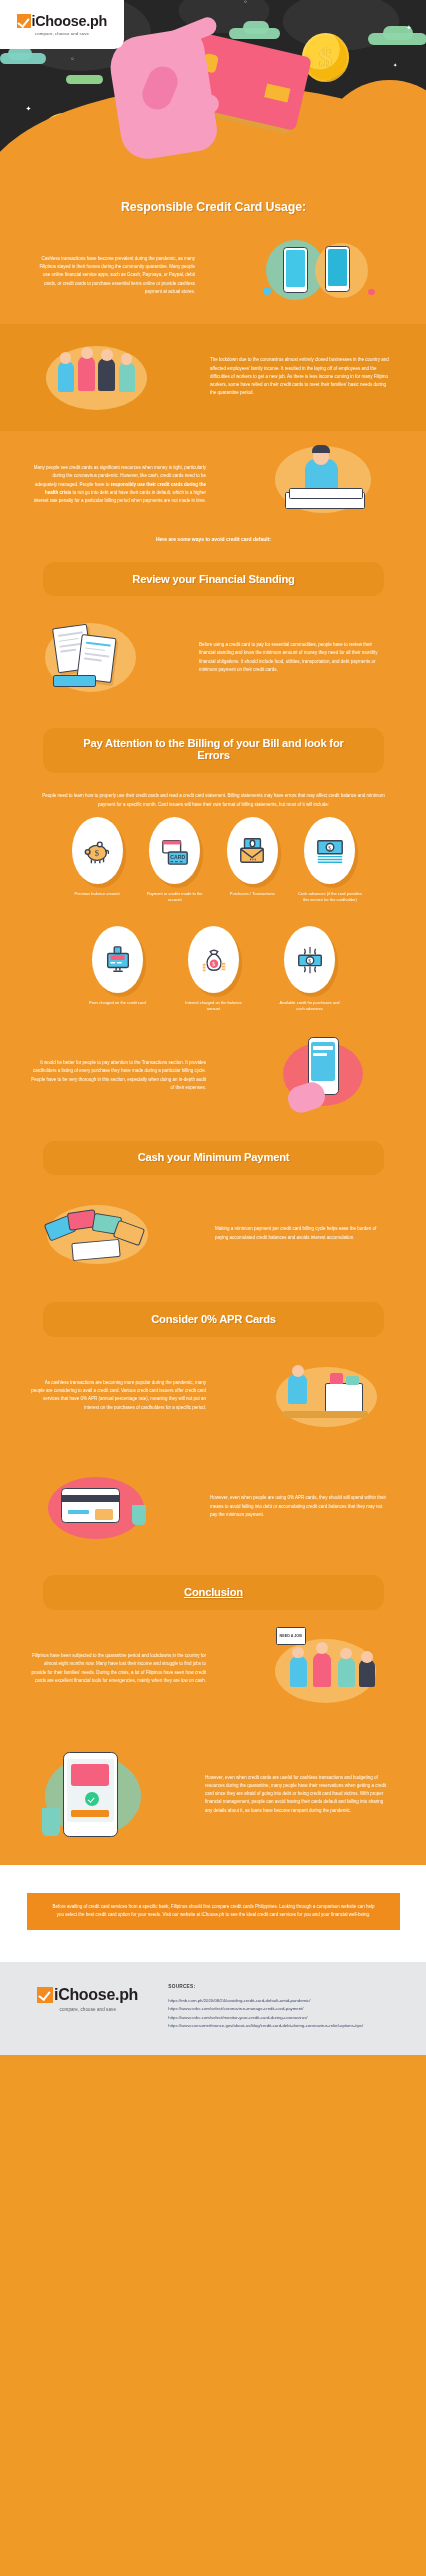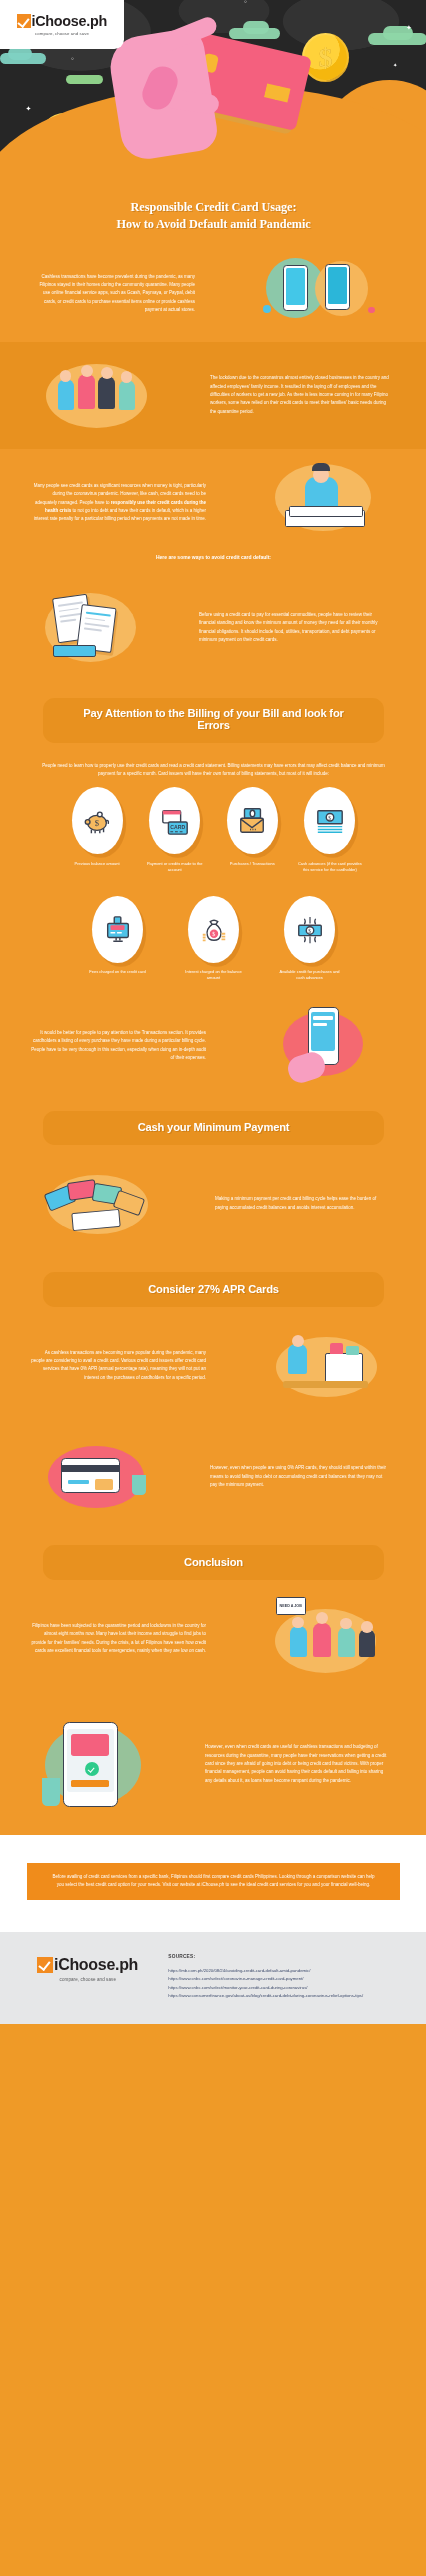--- a/index.html
+++ b/index.html
@@ -268,23 +268,22 @@
 
     <div class="logo-badge">
       <div class="logo-row">
         <span class="logo-mark"></span>
         <span class="logo-text">iChoose.ph</span>
       </div>
       <div class="logo-tag">compare, choose and save</div>
     </div>
   </div>
 
-  <div class="title-block" style="padding-top:23.5px;padding-bottom:14px;font-family:Liberation Serif, serif;">
+  <div class="title-block" style="padding-top:23.5px;padding-bottom:14px;">
     <div class="title-line1">Responsible Credit Card Usage:</div>
-    <div class="title-line2">How to Avoid Default amid Pandemic</div>
   </div>
 
   <div class="band">
     <div class="row">
       <div class="col-text" style="width:213px;padding-left:32px;">
         <p class="body r">Cashless transactions have become prevalent during the pandemic, as many Filipinos stayed in their homes during the community quarantine. Many people use online financial service apps, such as Gcash, Paymaya, or Paypal, debit cards, or credit cards to purchase essential items online or provide cashless payment at actual stores.</p>
       </div>
       <div class="col-art" style="width:213px;height:96px;">
         <div style="position:relative;width:117px;height:75px;">
           <div style="position:absolute;left:5.3px;top:2.1px;width:59px;height:60px;background:#7ad0c0;border-radius:50% 50% 50% 50%;opacity:.85;"></div>
@@ -338,20 +337,25 @@
           <div style="position:absolute;left:48px;top:4.3px;width:18px;height:7.5px;background:#3b4150;border-radius:6.4px 6.4px 0 0;"></div>
           <div style="position:absolute;left:21.3px;top:51px;width:80px;height:17px;background:#fff;border:1.1px solid #3b4150;border-radius:1.6px;"></div>
           <div style="position:absolute;left:24.5px;top:47px;width:74px;height:10.7px;background:#fff;border:1.1px solid #3b4150;border-radius:1.6px;"></div>
         </div>
       </div>
     </div>
   </div>
 
   <div class="lead">Here are some ways to avoid credit card default:</div>
 
+  <div class="heading-wrap">
+    <div class="heading-pill">
+      <h2>Review your Financial Standing</h2>
+    </div>
+  </div>
 
   <div class="band">
     <div class="row">
       <div class="col-art" style="width:181px;height:112px;">
         <div style="position:relative;width:107px;height:85px;">
           <div style="position:absolute;left:7.5px;top:7.5px;width:91px;height:69px;background:#f6b95f;border-radius:50%;"></div>
           <div class="doc" style="position:absolute;left:18px;top:10.7px;transform:rotate(-8deg);">
             <i style="top:6.4px;width:24.5px;"></i>
               <i style="top:11.7px;width:20px;"></i>
               <i style="top:17px;width:24.5px;"></i>
@@ -515,21 +519,21 @@
         </div>
       </div>
       <div class="col-text" style="width:229px;padding-right:37px;">
         <p class="body l">Making a minimum payment per credit card billing cycle helps ease the burden of paying accumulated credit balances and avoids interest accumulation.</p>
       </div>
     </div>
   </div>
 
   <div class="heading-wrap" style="padding-top:15px;">
     <div class="heading-pill">
-      <h2>Consider 27% APR Cards</h2>
+      <h2>Consider 0% APR Cards</h2>
     </div>
   </div>
 
   <div class="band">
     <div class="row">
       <div class="col-text" style="width:224px;padding-left:31px;">
         <p class="body r">As cashless transactions are becoming more popular during the pandemic, many people are considering to avail a credit card. Various credit card issuers offer credit card services that have 0% APR (annual percentage rate), meaning they will not put an interest on the purchases of cardholders for a specific period.</p>
       </div>
       <div class="col-art" style="width:203px;height:107px;">
         <div style="position:relative;width:117px;height:85px;">
@@ -556,21 +560,21 @@
           <div style="position:absolute;left:57px;top:42px;width:18px;height:10.7px;background:#f6b95f;border-radius:1.6px;"></div>
           <div style="position:absolute;left:94px;top:38px;width:14px;height:20px;background:#7ad0c0;border-radius:0 0 4.3px 4.3px;"></div>
         </div>
       </div>
       <div class="col-text" style="width:235px;padding-right:37px;">
         <p class="body l">However, even when people are using 0% APR cards, they should still spend within their means to avoid falling into debt or accumulating credit card balances that they may not pay the minimum payment.</p>
       </div>
     </div>
   </div>
 
-  <div class="heading-wrap" style="padding-top:18px;">
+  <div class="heading-wrap" style="padding-top:18px;text-decoration:underline;">
     <div class="heading-pill">
       <h2>Conclusion</h2>
     </div>
   </div>
 
   <div class="band">
     <div class="row">
       <div class="col-text" style="width:224px;padding-left:31px;">
         <p class="body r">Filipinos have been subjected to the quarantine period and lockdowns in the country for almost eight months now. Many have lost their income and struggle to find jobs to provide for their families' needs. During the crisis, a lot of Filipinos have seen how credit cards are excellent financial tools for emergencies, mainly when they are low on cash.</p>
       </div>

